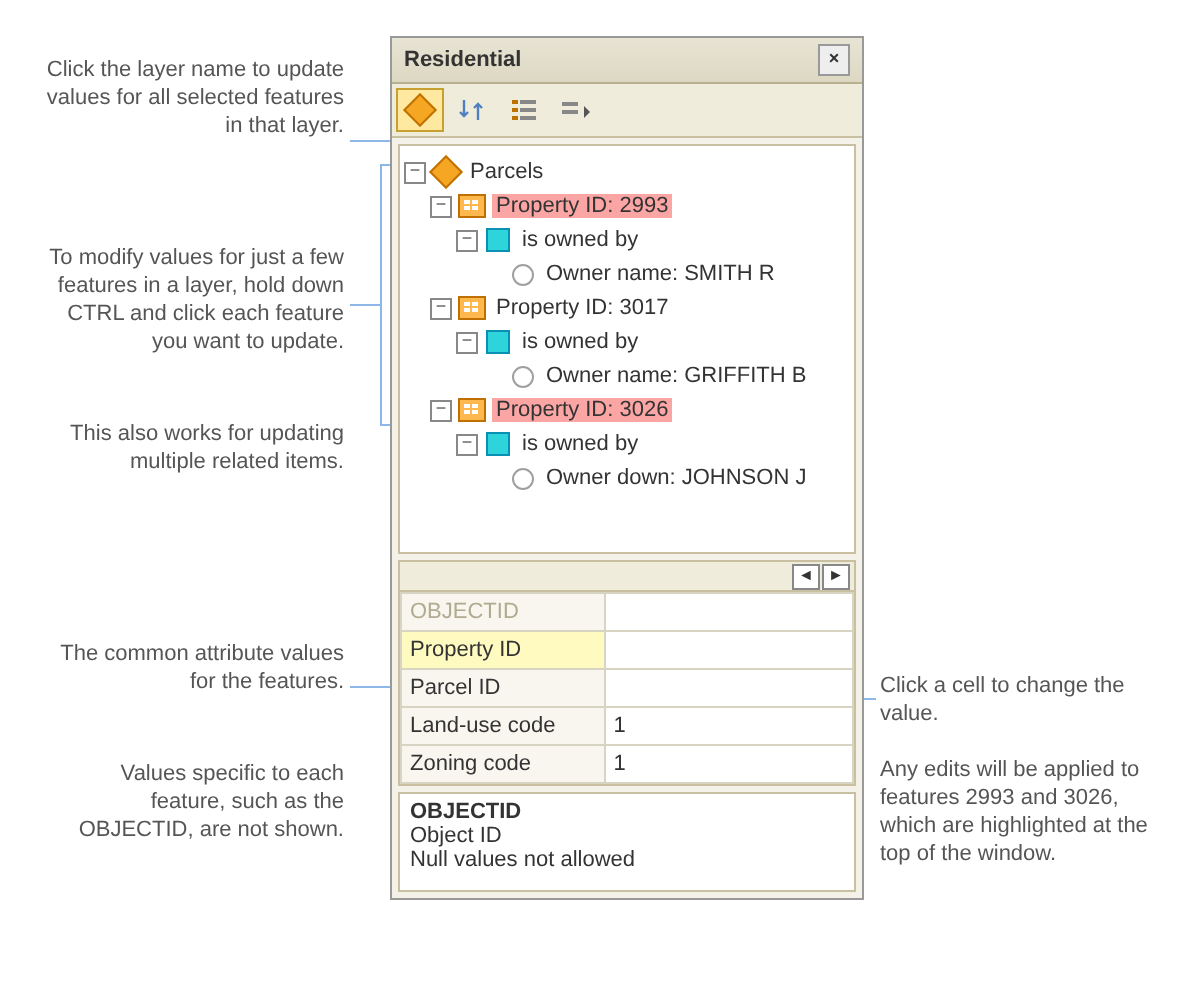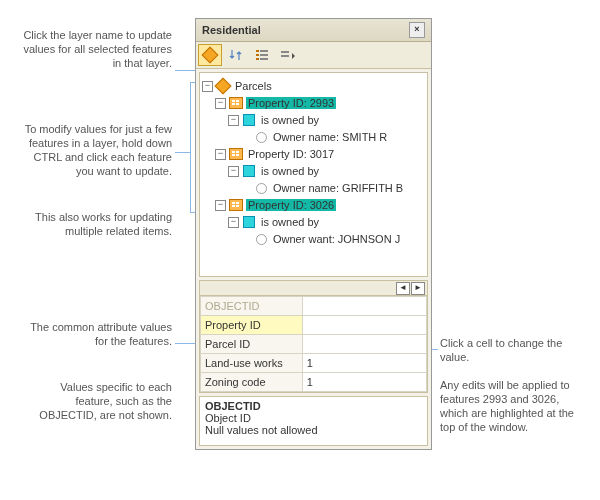--- a/index.html
+++ b/index.html
@@ -14,21 +14,21 @@
 .tn{display:flex;align-items:center;height:16px;margin:1px 0}
 .exp{width:9px;height:9px;border:1px solid #888;font-size:9px;line-height:7px;text-align:center;margin-right:3px;cursor:pointer;color:#555}
 .spacer{width:13px;display:inline-block}
 .ticon{width:14px;height:12px;margin-right:3px;display:inline-flex;align-items:center;justify-content:center}
 .diamond{width:10px;height:10px;transform:rotate(45deg);background:#f5a623;border:1px solid #c07000}
 .tbl{width:13px;height:10px;background:#ffb84d;border:1px solid #c07000;position:relative}
 .tbl:before{content:"";position:absolute;left:2px;top:2px;width:3px;height:2px;background:#fff;box-shadow:4px 0 #fff,0 3px #fff,4px 3px #fff}
 .cube{width:10px;height:10px;background:#2dd4db;border:1px solid #0891b2}
 .link{width:9px;height:9px;border:1.5px solid #a0a0a0;border-radius:50%;position:relative}
 .tlabel{white-space:nowrap;padding:0 2px}
-.sel{background:#14b8a6}
+.sel{background:#fca5a5}
 .ind1{padding-left:13px}.ind2{padding-left:26px}.ind3{padding-left:39px}
 .gridwrap{margin:3px;border:1px solid #c8c0a0;background:#fff}
 .gridhdr{height:14px;background:#f0ecdc;border-bottom:1px solid #c8c0a0;display:flex;justify-content:flex-end;align-items:center;padding-right:2px;gap:1px}
 .gridhdr .nav{width:12px;height:11px;border:1px solid #888;background:#fff;font-size:8px;line-height:10px;text-align:center;cursor:pointer}
 .grid{width:100%;border-collapse:collapse}
 .grid td{border:1px solid #d8d4c4;padding:2px 4px;height:14px}
 .grid td:first-child{width:45%;background:#f8f6ee}
 .dim{color:#b0aa90}
 .hl-y{background:#fffbc0!important}
 .hl-b{color:#3050d0}
@@ -160,21 +160,21 @@
           <span class="ticon">
             <span class="cube"></span>
           </span>
           <span class="tlabel">is owned by</span>
         </div>
       <div class="tn ind3">
           <span class="spacer"></span>
           <span class="ticon">
             <span class="link"></span>
           </span>
-          <span class="tlabel">Owner want: JOHNSON J</span>
+          <span class="tlabel">Owner down: JOHNSON J</span>
         </div>
     </div>
 
     <div class="gridwrap">
       <div class="gridhdr">
         <span class="nav">◄</span>
         <span class="nav">►</span>
       </div>
       <table class="grid">
           <tbody id="gridbody">
@@ -184,21 +184,21 @@
             </tr>
             <tr>
               <td class="hl-y">Property ID</td>
               <td></td>
             </tr>
             <tr>
               <td>Parcel ID</td>
               <td></td>
             </tr>
             <tr>
-              <td>Land-use works</td>
+              <td>Land-use code</td>
               <td>1</td>
             </tr>
             <tr>
               <td>Zoning code</td>
               <td>1</td>
             </tr>
           </tbody>
         </table>
     </div>
 

